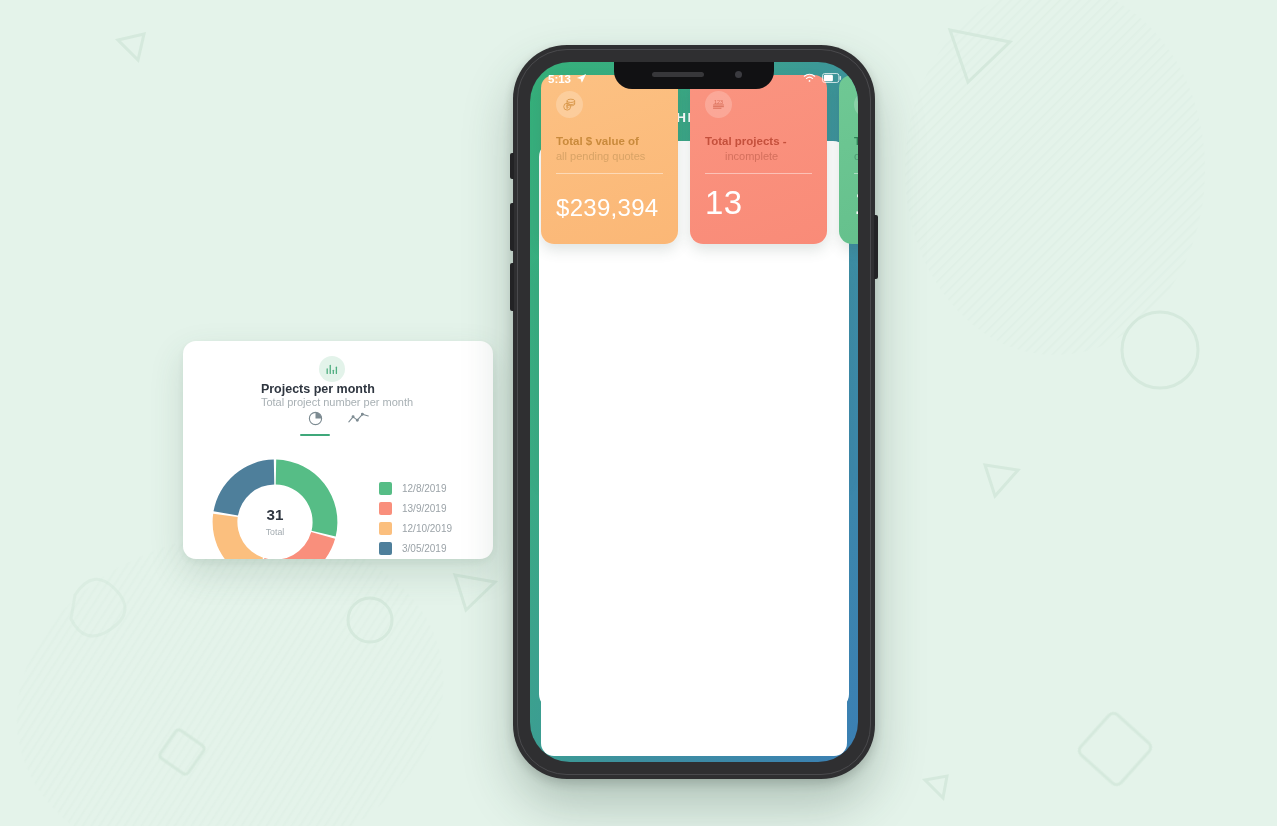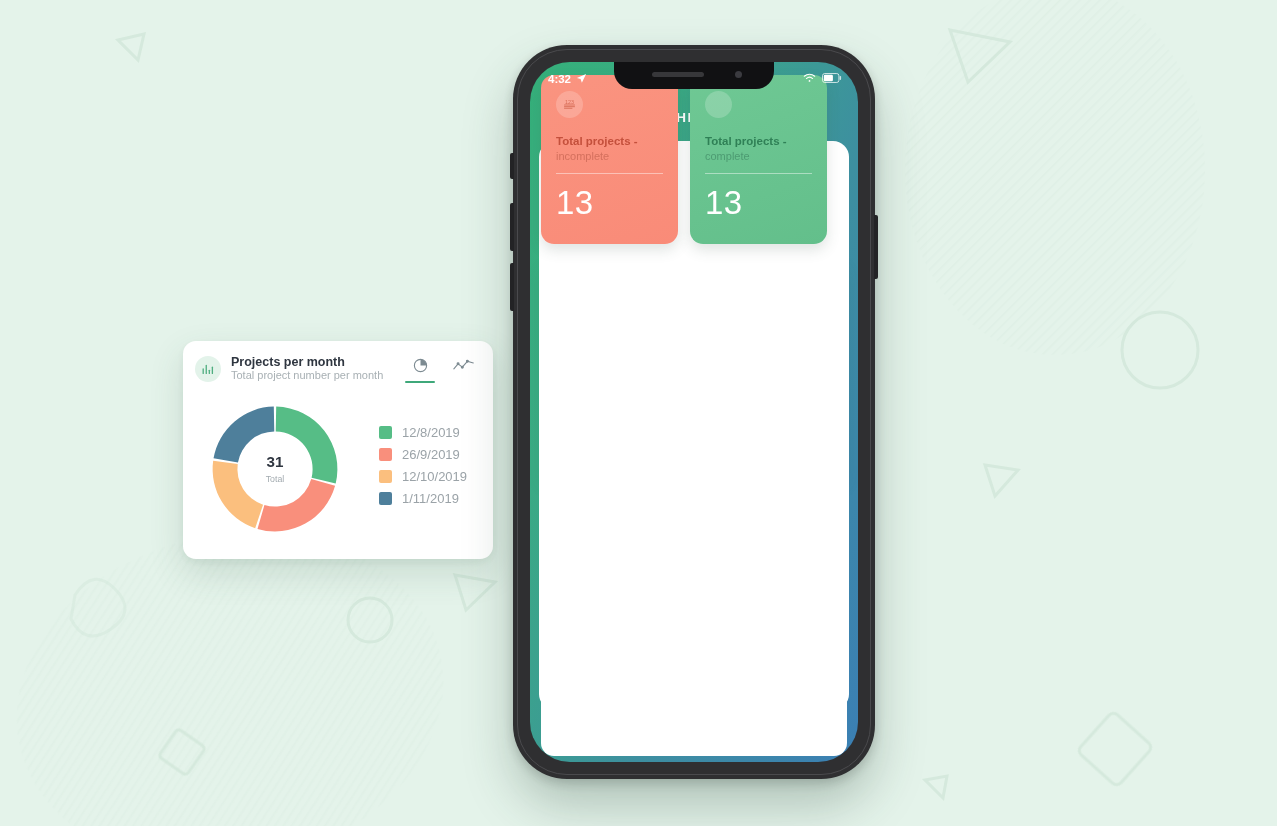--- a/index.html
+++ b/index.html
@@ -151,21 +151,21 @@
   }
   .stat-card.orange .stat-icon { background: rgba(255,255,255,0.22); }
   .stat-card.salmon .stat-icon { background: rgba(255,255,255,0.20); }
   .stat-card.green  .stat-icon { background: rgba(255,255,255,0.20); }
 
   .stat-label-1 { font-size: 11.5px; font-weight: bold; line-height: 1.25; }
   .stat-label-2 { font-size: 11px; line-height: 1.3; margin-top: 1px; }
   .stat-card.orange .stat-label-1 { color: #c98a3c; }
   .stat-card.orange .stat-label-2 { color: #d8a366; }
   .stat-card.salmon .stat-label-1 { color: #c4503c; }
-  .stat-card.salmon .stat-label-2 { color: #d4705d; }
+  .stat-card.salmon .stat-label-2 { color: #d4705d; margin-left: 20px; }
   .stat-card.green  .stat-label-1 { color: #2f8056; }
   .stat-card.green  .stat-label-2 { color: #4d9b72; }
 
   .stat-sep {
     height: 1px; margin: 9px 0 0 0;
     background: rgba(255,255,255,0.45);
   }
   .stat-value {
     position: absolute; left: 15px; bottom: 22px;
     color: #ffffff; font-size: 33px; font-weight: normal;
@@ -179,23 +179,24 @@
     left: 11px; right: 11px;
     top: 198px;
     height: 224px;
     background: #fff;
     border-radius: 13px;
     box-shadow: 0 5px 16px rgba(60,90,75,0.10);
     overflow: hidden;
   }
 
   .card-head {
-    display: flex; align-items: flex-start;
+    display: flex; align-items: center;
     padding: 14px 14px 0 12px;
     position: relative;
+    flex-direction: column;
   }
   .card-head-icon {
     width: 26px; height: 26px; border-radius: 50%;
     background: #e3f3ea;
     display: flex; align-items: center; justify-content: center;
     flex: 0 0 auto; margin-right: 10px; margin-top: 1px;
   }
   .card-head-text { flex: 1 1 auto; }
   .card-title { font-size: 12.5px; font-weight: bold; color: #2f3640; }
   .card-sub { font-size: 11px; color: #a8b0b4; margin-top: 0; }
@@ -259,21 +260,21 @@
     width: 310px; height: 218px;
     background: #fff;
     border-radius: 13px;
     box-shadow: 0 14px 34px rgba(55,95,75,0.16), 0 3px 8px rgba(55,95,75,0.07);
     overflow: hidden;
   }
   .donut-body { display: flex; align-items: center; padding: 6px 16px 0 12px; }
   .donut-legend { margin-left: 24px; }
   .legend-item { display: flex; align-items: center; gap: 10px; margin-bottom: 7px; }
   .legend-swatch { width: 13px; height: 13px; border-radius: 2px; flex: 0 0 auto; }
-  .legend-label { font-size: 13px; color: #9ba3a8; }
+  .legend-label { font-size: 10px; color: #9ba3a8; }
 
   .donut-center-val { font-size: 19px; font-weight: bold; fill: #2f3640; }
   .donut-center-sub { font-size: 11px; fill: #a3abb0; }
 </style>
 </head>
 <body>
 
 <svg id="bg-decor" viewBox="0 0 1277 826" xmlns="http://www.w3.org/2000/svg">
   <defs>
     <pattern id="diag" width="7" height="7" patternUnits="userSpaceOnUse" patternTransform="rotate(45)">
@@ -345,29 +346,29 @@
     <text id="donut-val" class="donut-center-val" x="100" y="98" text-anchor="middle">31</text>
         <text id="donut-sub" class="donut-center-sub" x="100" y="116" text-anchor="middle">Total</text>
       </svg>
     <div class="donut-legend" id="donut-legend">
         <div class="legend-item">
           <span class="legend-swatch" style="background:#56bd86"></span>
           <span class="legend-label">12/8/2019</span>
         </div>
         <div class="legend-item">
           <span class="legend-swatch" style="background:#f98f7c"></span>
-          <span class="legend-label">26/9/2019</span>
+          <span class="legend-label">13/9/2019</span>
         </div>
         <div class="legend-item">
           <span class="legend-swatch" style="background:#fbbf7e"></span>
           <span class="legend-label">12/10/2019</span>
         </div>
         <div class="legend-item">
           <span class="legend-swatch" style="background:#4e7f9b"></span>
-          <span class="legend-label">1/11/2019</span>
+          <span class="legend-label">3/05/2019</span>
         </div>
       </div>
   </div>
 </div>
 
 <div class="phone-wrap">
   <div class="phone-body">
     <div class="side-btn mute"></div>
     <div class="side-btn volup"></div>
     <div class="side-btn voldn"></div>
@@ -376,21 +377,21 @@
 
   <div class="phone-screen">
 
     <div class="notch">
       <div class="speaker"></div>
       <div class="camera"></div>
     </div>
 
     <div class="statusbar">
       <div class="sb-left">
-        <span>4:32</span>
+        <span>5:13</span>
         <span>
           <svg width="11" height="11" viewBox="0 0 12 12" fill="#ffffff">
             <path d="M11 1 L1 5.4 L5 6.6 L6.4 10.6 Z"></path>
           </svg>
         </span>
       </div>
       <div class="sb-right">
         <span>
           <svg width="13" height="10" viewBox="0 0 14 11" fill="none" stroke="#ffffff" stroke-width="1.2" stroke-linecap="round">
             <path d="M1.3 3.6 a8.4 8.4 0 0 1 11.4 0"></path>
@@ -406,20 +407,35 @@
           </svg>
         </span>
       </div>
     </div>
 
     <div class="app-title">DASHBOARD</div>
 
     <div class="sheet"></div>
 
     <div class="stat-row" id="stat-row">
+        <div class="stat-card orange">
+          <div class="stat-icon">
+            <svg width="15" height="15" viewBox="0 0 18 18" fill="none" stroke="#d9974a" stroke-width="1.1">
+  <ellipse cx="10.6" cy="4.6" rx="4.6" ry="2"></ellipse>
+  <path d="M6 4.6 v4 c0 1.1 2.1 2 4.6 2 c2.5 0 4.6 -0.9 4.6 -2 v-4"></path>
+  <path d="M6 7.2 c0 1.1 2.1 2 4.6 2 c2.5 0 4.6 -0.9 4.6 -2"></path>
+  <circle cx="6.2" cy="11.6" r="4.1"></circle>
+  <path d="M6.2 9.4 v4.5 M7.5 10.4 c-0.4 -0.5 -2.4 -0.6 -2.4 0.5 c0 1 2.4 0.5 2.4 1.6 c0 1 -2 1 -2.5 0.4" stroke-width="0.9"></path>
+</svg>
+          </div>
+          <div class="stat-label-1">Total $ value of</div>
+          <div class="stat-label-2">all pending quotes</div>
+          <div class="stat-sep"></div>
+          <div class="stat-value">$239,394</div>
+        </div>
         <div class="stat-card salmon">
           <div class="stat-icon">
             <svg width="15" height="15" viewBox="0 0 18 18" fill="none" stroke="#d66a54" stroke-width="1.05" stroke-linecap="round">
   <text x="9" y="8" font-family="Liberation Sans, sans-serif" font-size="6.4" fill="#d66a54" stroke="none" text-anchor="middle">123</text>
   <line x1="3" y1="9.6" x2="15" y2="9.6"></line>
   <line x1="3" y1="11.6" x2="15" y2="11.6"></line>
   <line x1="3" y1="13.5" x2="12" y2="13.5"></line>
 </svg>
           </div>
           <div class="stat-label-1">Total projects -</div>

